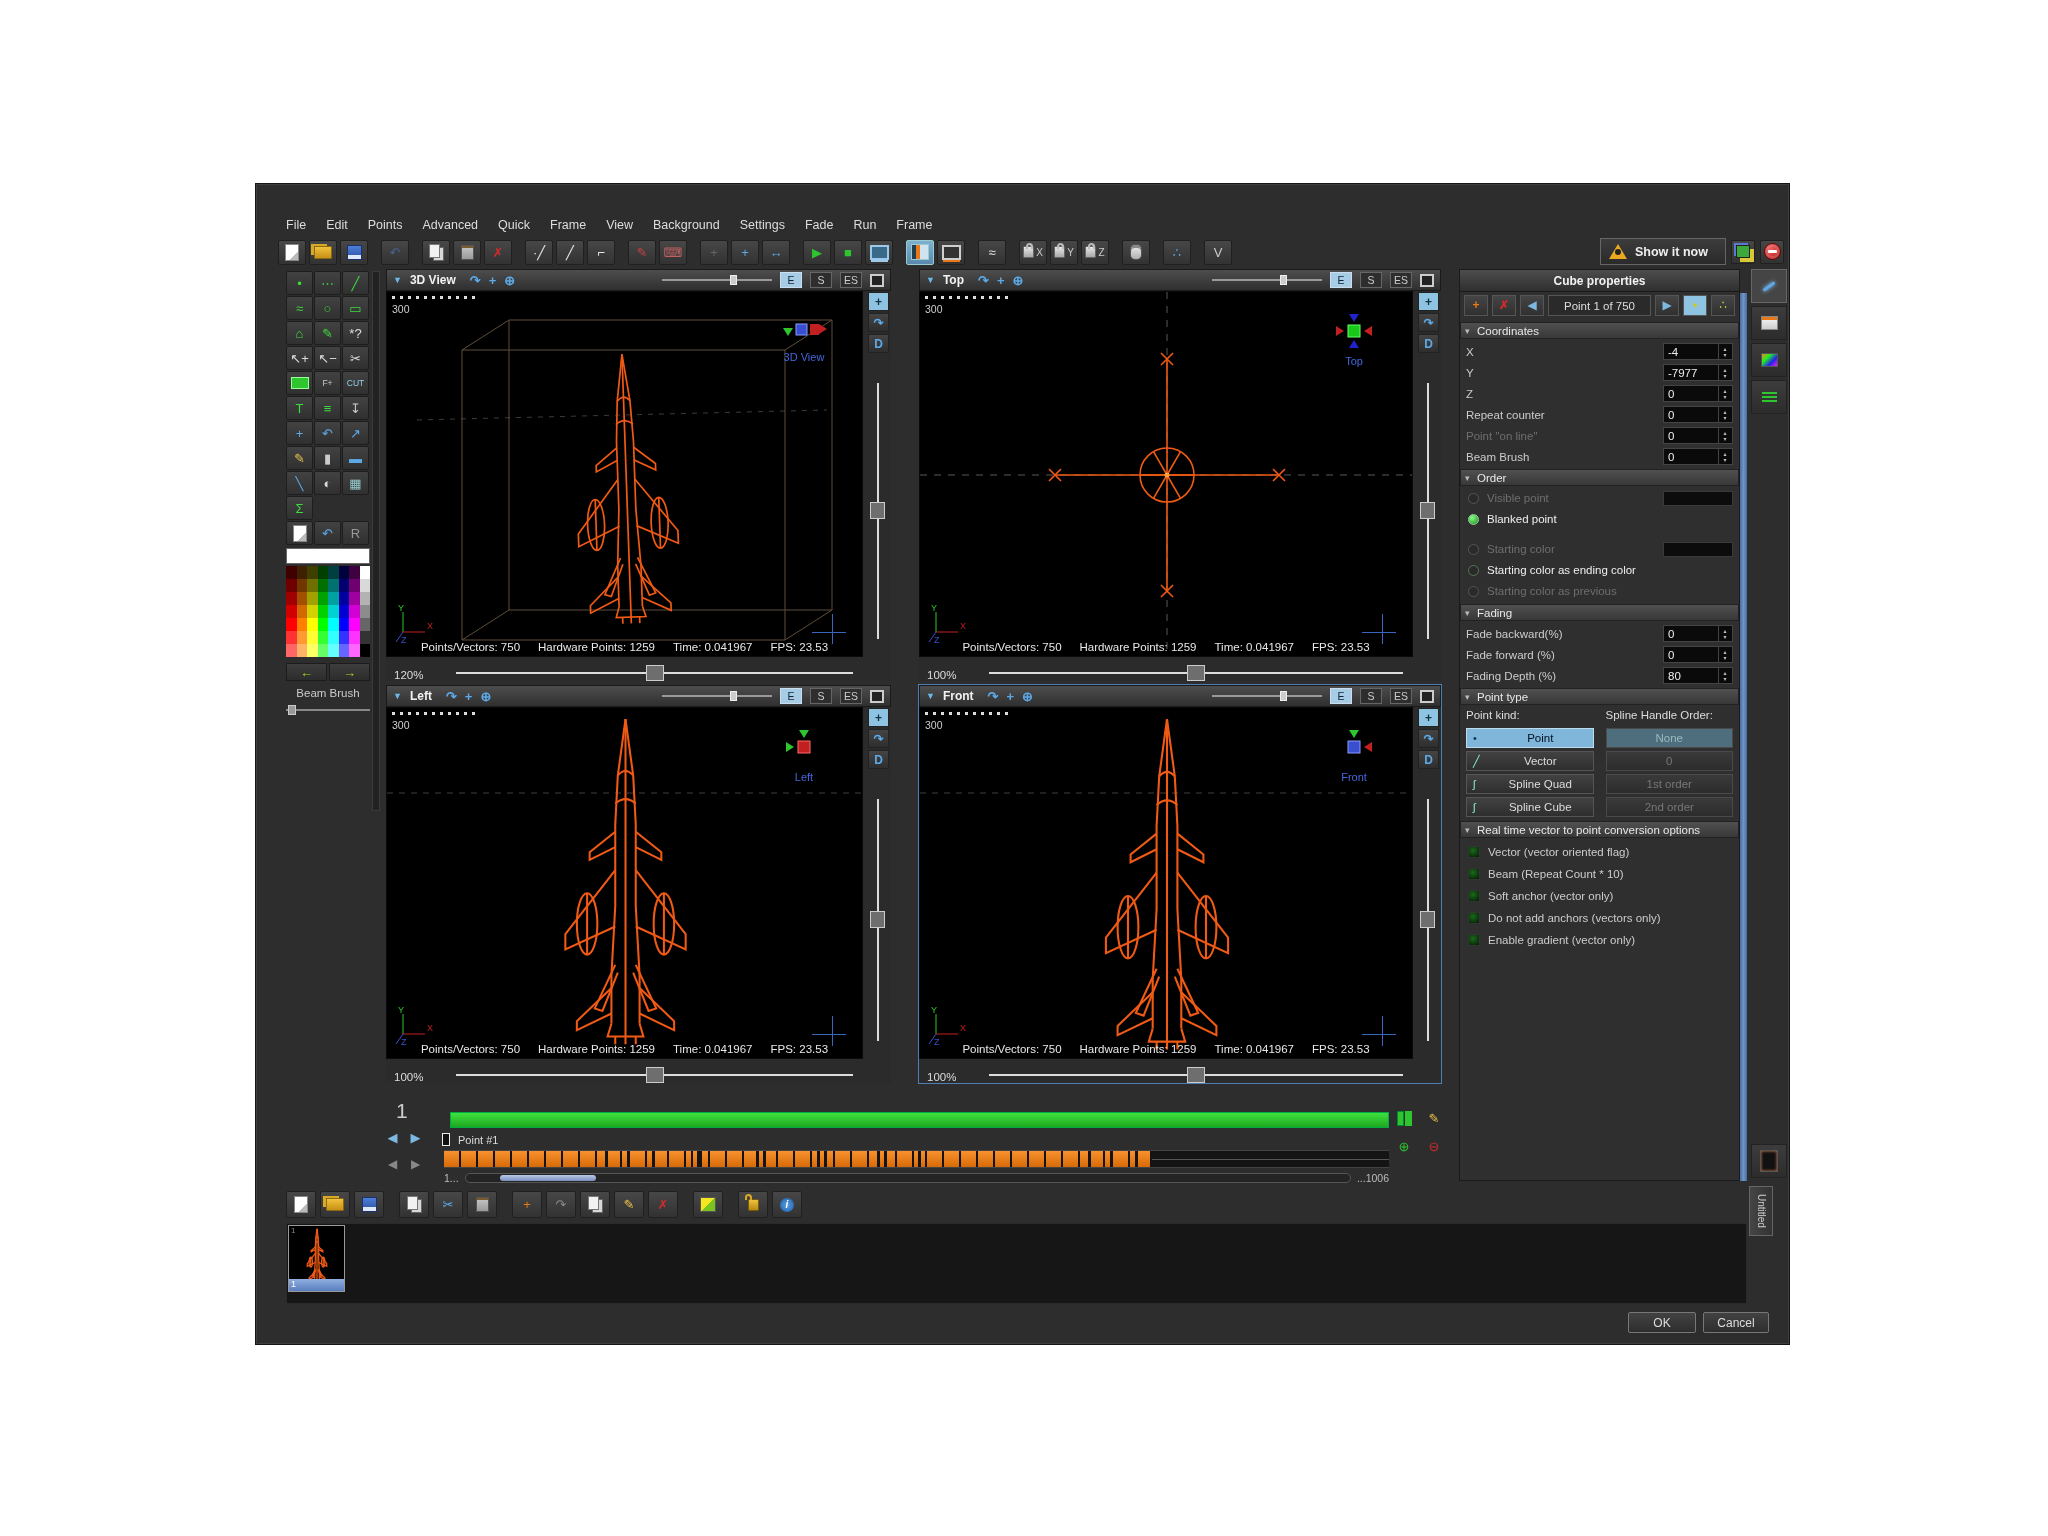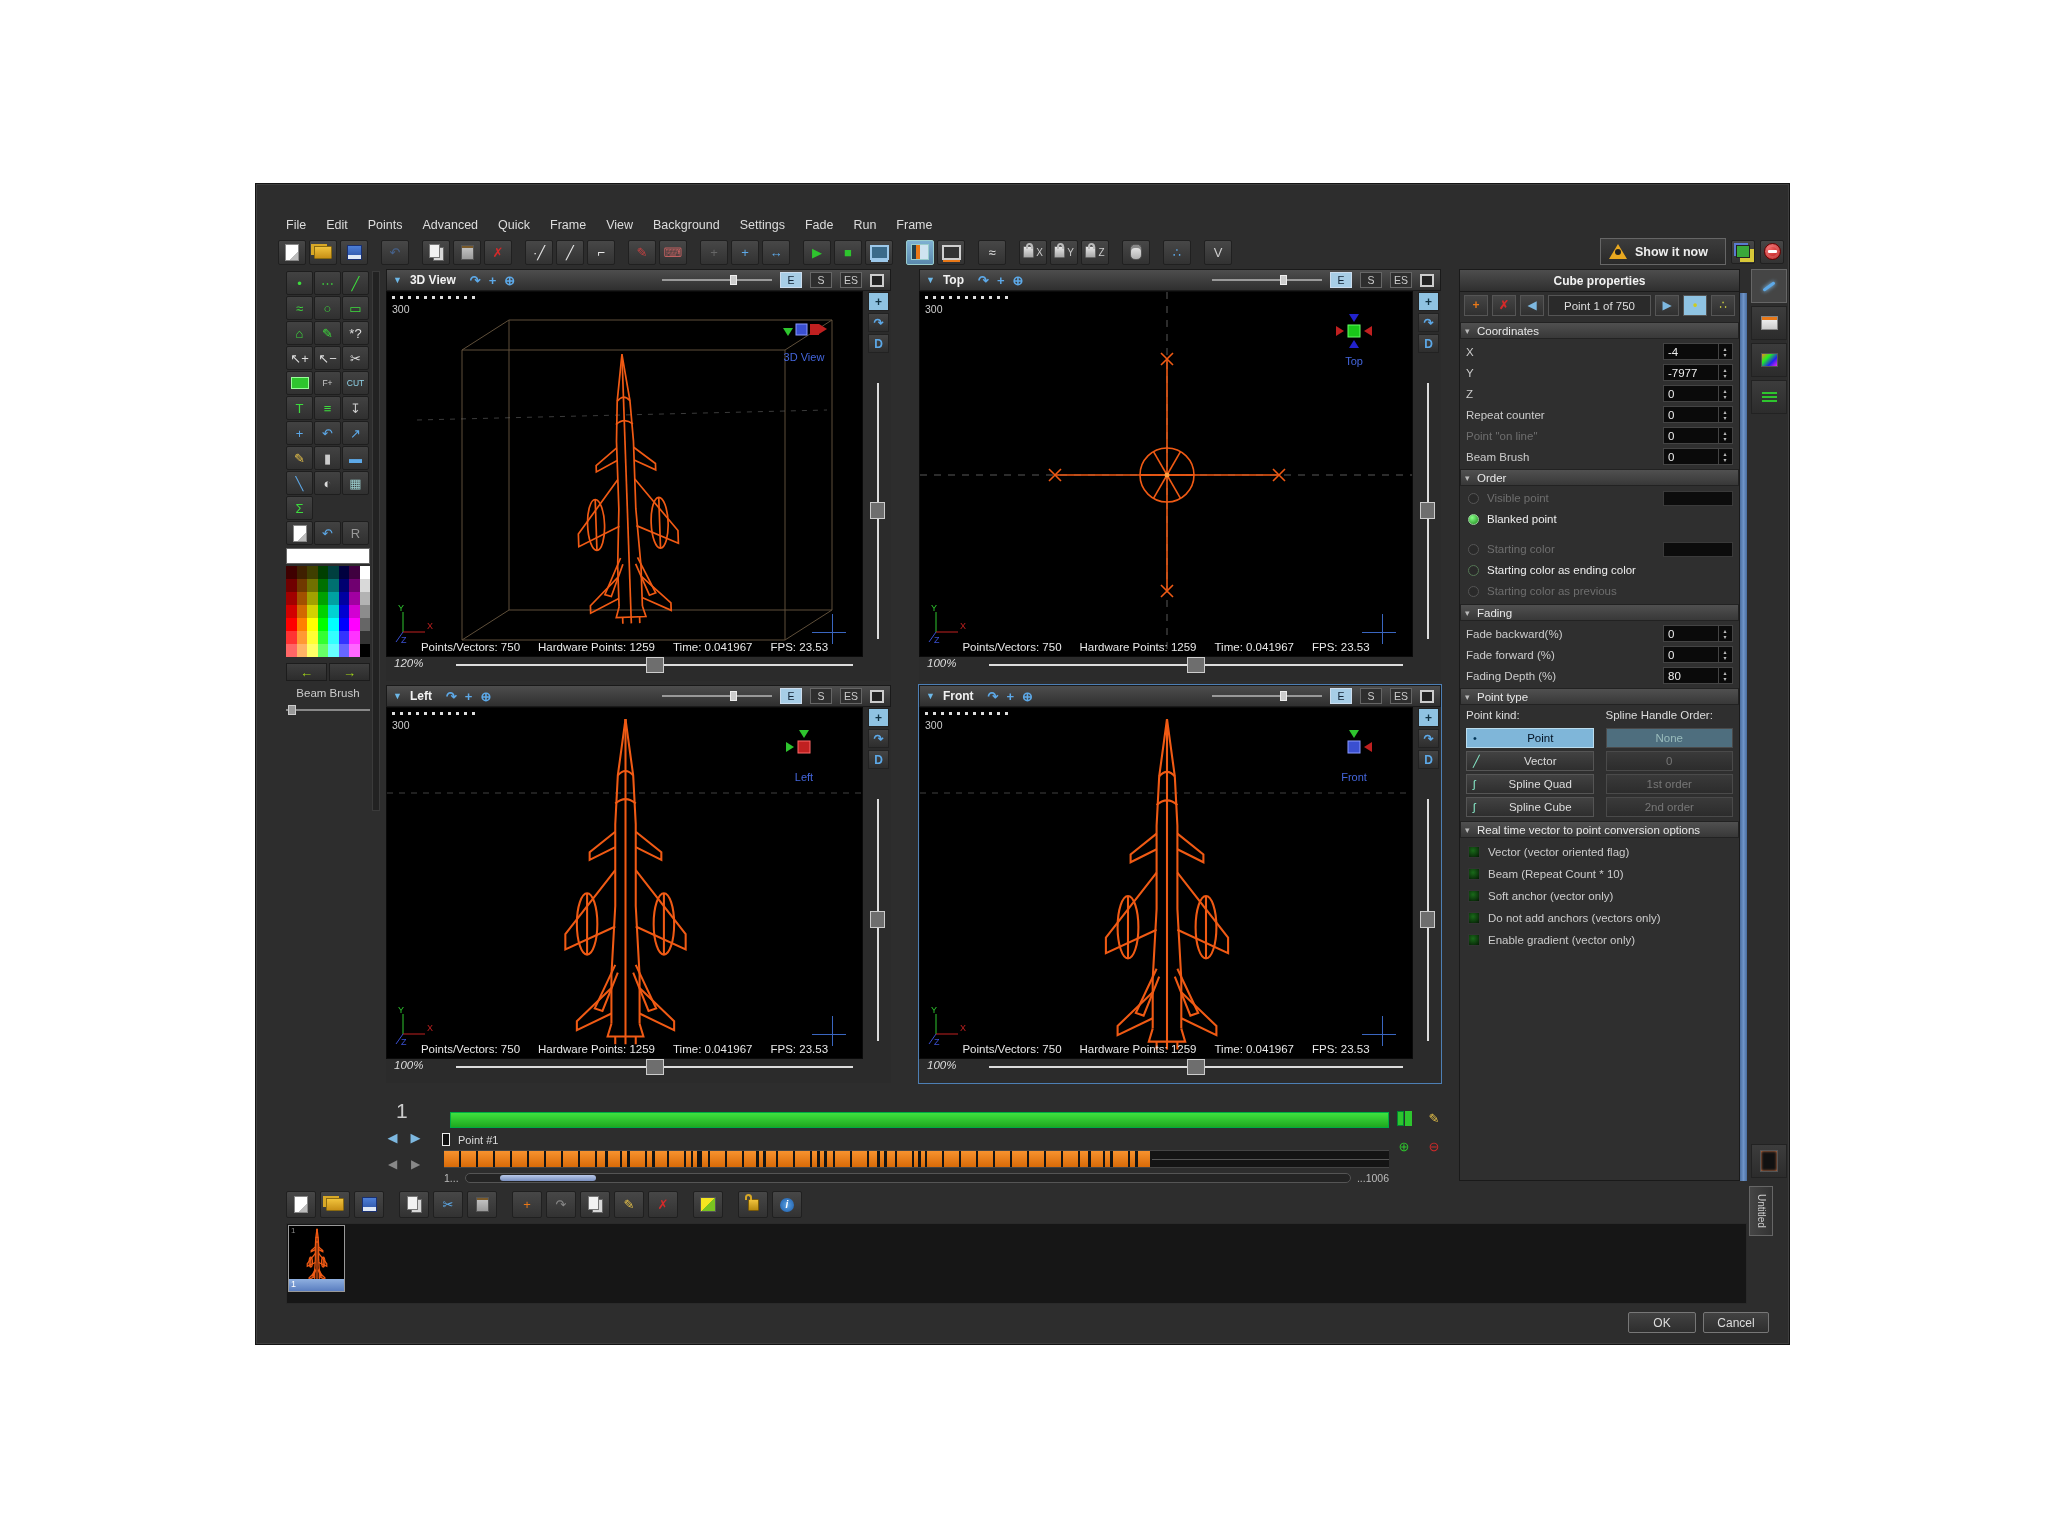--- a/index.html
+++ b/index.html
@@ -90,21 +90,21 @@
 .vp-triad{position:absolute;left:6px;bottom:8px;}
 .vp-corner{position:absolute;right:16px;bottom:12px;width:34px;height:30px;}
 .vp-corner::before{content:"";position:absolute;left:0;right:0;top:18px;height:1px;background:#3a66c0;}
 .vp-corner::after{content:"";position:absolute;left:20px;top:0;bottom:0;width:1px;background:#3a66c0;}
 .vp-strip{position:absolute;top:22px;right:0;width:25px;bottom:24px;display:flex;flex-direction:column;align-items:center;gap:2px;padding-top:1px;}
 .vp-sic{width:21px;height:19px;background:linear-gradient(#444,#2e2e2e);border:1px solid #222;color:#5da9e8;font-size:12px;font-weight:bold;display:flex;align-items:center;justify-content:center;}
 .vp-sic.on{background:#8fc3e2;color:#134;}
 .vp-vslider{position:relative;flex:1;width:100%;margin-top:10px;}
 .vp-vslider::before{content:"";position:absolute;top:18px;bottom:18px;left:11px;width:2px;background:#ddd;}
 .vh{position:absolute;top:calc(50% - 9px);left:4px;width:15px;height:17px;background:#6e6e6e;border:1px solid #ccc;}
-.vp-zoom{position:absolute;left:0;bottom:0;right:0;height:24px;display:flex;align-items:flex-start;gap:24px;padding:0 8px;font-style:italic;}
+.vp-zoom{position:absolute;left:0;bottom:0;right:0;height:24px;display:flex;align-items:flex-end;gap:24px;padding:0 8px;}
 .vp-zoomlabel{color:#ddd;font-size:11.5px;min-width:38px;}
 .vp-hslider{position:relative;flex:1;height:16px;margin-right:30px;}
 .vp-hslider::before{content:"";position:absolute;left:0;right:0;top:7px;height:2px;background:#ddd;}
 .hh{position:absolute;left:calc(50% - 9px);top:0;width:18px;height:16px;background:#6e6e6e;border:1px solid #ccc;}
 
 .panel{position:absolute;left:1203px;top:85px;width:281px;height:912px;background:#2f2f2f;border:1px solid #1a1a1a;font-size:11.5px;color:#ccc;}
 .panel-title{height:22px;background:linear-gradient(#4d4d4d,#2f2f2f);display:flex;align-items:center;justify-content:center;color:#f2f2f2;font-weight:bold;font-size:12px;border-bottom:1px solid #1a1a1a;}
 .pp-nav{height:26px;display:flex;align-items:center;gap:4px;padding:2px 4px;}
 .pbtn{height:21px;min-width:24px;background:linear-gradient(#454545,#303030);border:1px solid #555;display:flex;align-items:center;justify-content:center;font-size:12px;padding:0 2px;}
 .pbtn.mode.on{background:#8fc3e2;}

